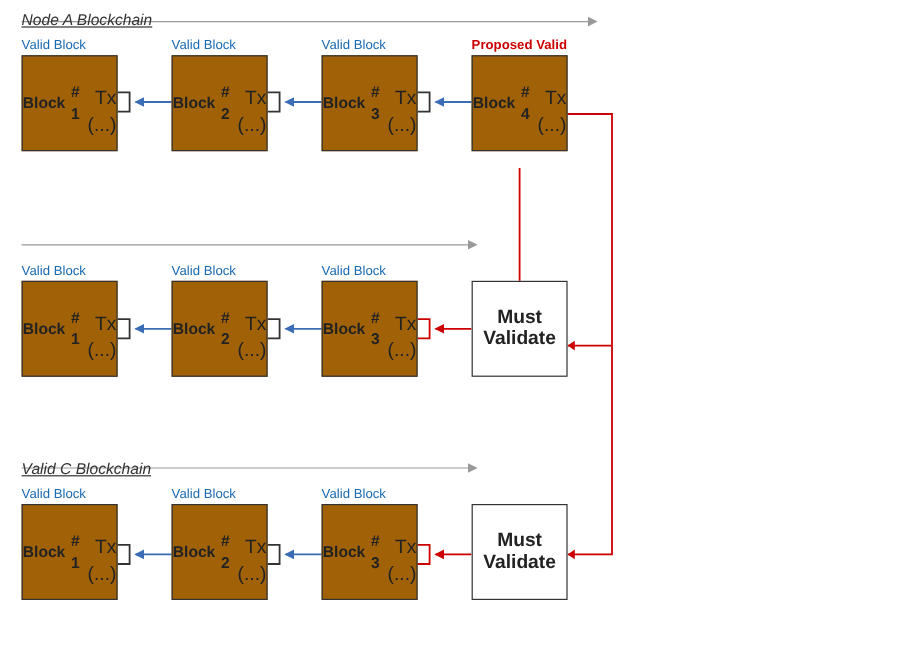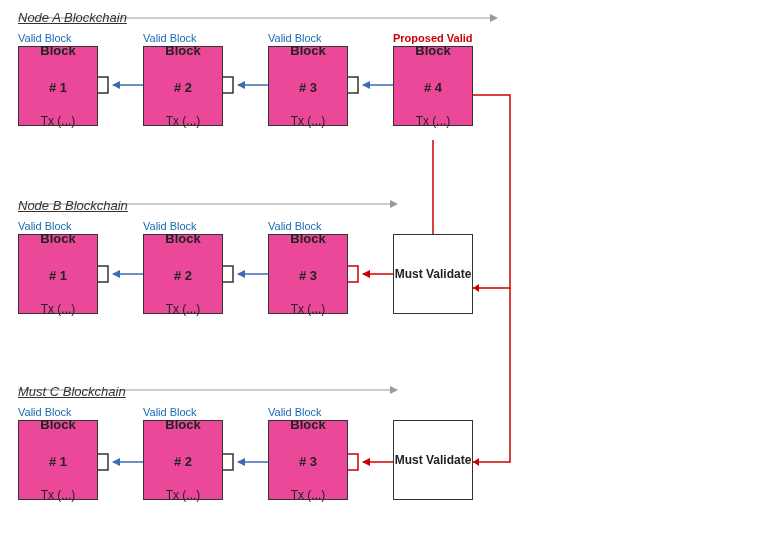--- a/index.html
+++ b/index.html
@@ -31,45 +31,45 @@
     .proposed-label {
       font-size: 11px;
       color: #cc0000;
       font-weight: bold;
     }
     .block-box {
       border: 1.5px solid #333;
       width: 80px;
       height: 80px;
       display: flex;
-      flex-direction: column;
+      flex-direction: row;
       align-items: center;
       justify-content: center;
-      background: #ec4899;
+      background: #a16207;
       font-size: 13px;
       font-weight: bold;
       color: #222;
       line-height: 1.4;
-      text-align: center;
+      text-align: right;
     }
     .block-box .tx {
-      font-size: 12px;
+      font-size: 16px;
       font-weight: normal;
       margin-top: 16px;
     }
     .must-validate {
       border: 1.5px solid #333;
       width: 80px;
       height: 80px;
       display: flex;
       flex-direction: column;
       align-items: center;
       justify-content: center;
       background: #fff;
-      font-size: 12px;
+      font-size: 16px;
       font-weight: bold;
       color: #222;
       text-align: center;
     }
     
     .side-note {
       position: absolute;
       right: 10px;
       top: 230px;
       width: 140px;
@@ -178,23 +178,20 @@
   <div style="position:absolute; top:28px; left:393px;">
     <span class="proposed-label">Proposed Valid</span>
   </div>
   <div class="block-box" style="position:absolute; top:46px; left:393px;">
     <span>Block</span>
       <br>
     <span># 4</span>
     <span class="tx">Tx (...)</span>
   </div>
 
-  <div style="position:absolute; top:196px; left:18px;">
-    <span class="section-label">Node B Blockchain</span>
-  </div>
 
   <div style="position:absolute; top:216px; left:18px;">
     <span class="valid-label">Valid Block</span>
   </div>
   <div class="block-box" style="position:absolute; top:234px; left:18px;">
     <span>Block</span>
       <br>
     <span># 1</span>
     <span class="tx">Tx (...)</span>
   </div>
@@ -217,21 +214,21 @@
       <br>
     <span># 3</span>
     <span class="tx">Tx (...)</span>
   </div>
 
   <div class="must-validate" style="position:absolute; top:234px; left:393px;">
     <span>Must Validate</span>
   </div>
 
   <div style="position:absolute; top:382px; left:18px;">
-    <span class="section-label">Must C Blockchain</span>
+    <span class="section-label">Valid C Blockchain</span>
   </div>
 
   <div style="position:absolute; top:402px; left:18px;">
     <span class="valid-label">Valid Block</span>
   </div>
   <div class="block-box" style="position:absolute; top:420px; left:18px;">
     <span>Block</span>
       <br>
     <span># 1</span>
     <span class="tx">Tx (...)</span>

